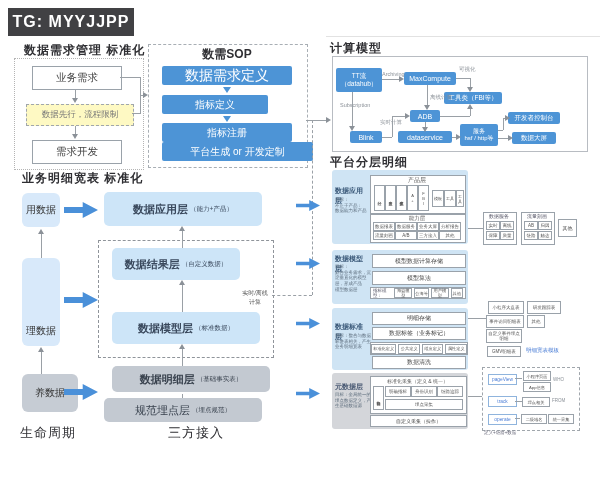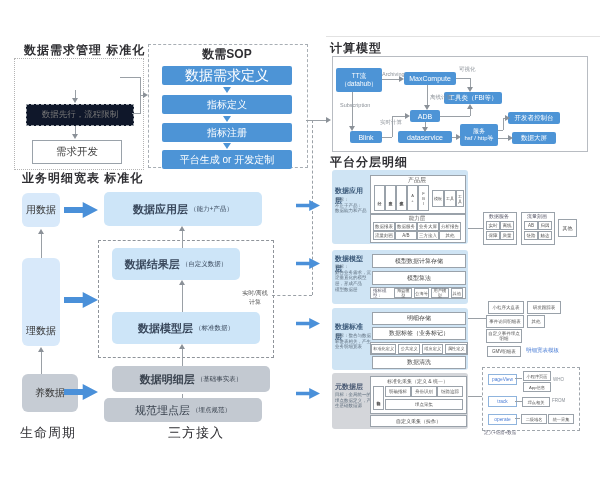--- a/index.html
+++ b/index.html
@@ -8,21 +8,21 @@
   .abs{position:absolute;}
   .ctr{display:flex;align-items:center;justify-content:center;text-align:center;}
   .pre{white-space:pre-line;}
   
   .wm-top{background:#414144;color:#fff;font-size:16px;font-weight:bold;letter-spacing:1px;}
   .wm-bot{background:#55565a;color:#fff;font-size:15px;}
   
   .sec-title{font-size:12px;font-weight:bold;color:#2f2f33;letter-spacing:1px;}
   
   .wbox{background:#fff;border:1px solid #9aa2aa;color:#444;}
-  .dash{background:#0f172a;border:1px dashed #a0a6ac;color:#777;}
+  .dash{background:#fef9c3;border:1px dashed #a0a6ac;color:#777;}
   .blue{background:#4d94d6;color:#fff;border-radius:2px;}
   .lblue{background:#d8e9fa;color:#333;border-radius:6px;}
   .gray{background:#c6ccd4;color:#333;border-radius:6px;}
   .layer-blue{background:#cde5f8;color:#39485c;border-radius:5px;}
   .layer-gray{background:#c3c9d1;color:#39424e;border-radius:5px;}
   .panel-blue{background:#cfe4f4;border-radius:3px;}
   .panel-gray{background:#d4d6da;border-radius:3px;}
   .blk-label{font-size:7px;font-weight:bold;color:#3c5a7a;}
   .blk-desc{font-size:4.5px;line-height:1.25;color:#5a6a7a;}
   .tinybox{background:#fff;border:1px solid #9aa2aa;color:#555;}
@@ -39,25 +39,31 @@
   .arrow-big{width:34px;height:16px;background:#4a90d9;clip-path:polygon(0 32%,55% 32%,55% 0,100% 50%,55% 100%,55% 68%,0 68%);}
   .arrow-sm{width:24px;height:11px;background:#4a90d9;clip-path:polygon(0 34%,55% 34%,55% 0,100% 50%,55% 100%,55% 66%,0 66%);}
   .edge-lbl{font-size:5.5px;color:#8b9198;}
   .vtext{writing-mode:vertical-rl;text-orientation:upright;letter-spacing:0;}
 </style>
 </head>
 <body>
 
 <div id="canvas">
 
+  <div class="abs ctr wm-top" style="left:8px;top:8px;width:126px;height:28px;">
+      <span>TG: MYYJJPP</span>
+    </div>
 
   <div class="abs" style="left:326px;top:36px;width:274px;height:1px;background:#e2e2e2;"></div>
 
   <div class="abs sec-title" style="left:24px;top:42px;">数据需求管理 标准化</div>
   <div class="abs" style="left:14px;top:58px;width:128px;height:110px;border:1px dotted #b4b4b4;"></div>
+  <div class="abs ctr wbox" style="left:32px;top:66px;width:88px;height:22px;font-size:10.5px;">
+      <span>业务需求</span>
+    </div>
   <div class="abs vl" style="left:75px;top:90px;height:9px;"></div>
   <div class="abs tri-d" style="left:72px;top:98px;"></div>
   <div class="abs ctr dash" style="left:26px;top:104px;width:106px;height:20px;font-size:8.5px;">
       <span>数据先行，流程限制</span>
     </div>
   <div class="abs vl" style="left:75px;top:126px;height:9px;"></div>
   <div class="abs tri-d" style="left:72px;top:134px;"></div>
   <div class="abs ctr wbox" style="left:32px;top:140px;width:88px;height:22px;font-size:10.5px;">
       <span>需求开发</span>
     </div>
@@ -69,29 +75,29 @@
   <div class="abs tri-r" style="left:143px;top:92px;"></div>
 
   <div class="abs" style="left:148px;top:44px;width:158px;height:122px;border:1px dashed #a8aeb4;"></div>
   <div class="abs ctr" style="left:148px;top:47px;width:158px;height:14px;font-size:12px;font-weight:bold;color:#2f2f33;">
       <span>数需SOP</span>
     </div>
   <div class="abs ctr blue" style="left:162px;top:66px;width:130px;height:19px;font-size:14px;">
       <span>数据需求定义</span>
     </div>
   <div class="abs tri-d-blue" style="left:223px;top:87px;"></div>
-  <div class="abs ctr blue" style="left:162px;top:95px;width:130px;height:19px;font-size:10px;">
+  <div class="abs ctr blue" style="left:162px;top:95px;width:106px;height:19px;font-size:10px;">
       <span>指标定义</span>
     </div>
   <div class="abs tri-d-blue" style="left:223px;top:116px;"></div>
   <div class="abs ctr blue" style="left:162px;top:123px;width:130px;height:19px;font-size:10px;">
       <span>指标注册</span>
     </div>
   <div class="abs tri-d-blue" style="left:223px;top:143px;"></div>
-  <div class="abs ctr blue" style="left:162px;top:150px;width:130px;height:19px;font-size:10px;">
+  <div class="abs ctr blue" style="left:162px;top:142px;width:151px;height:19px;font-size:10px;">
       <span>平台生成 or 开发定制</span>
     </div>
 
   <div class="abs hl" style="left:306px;top:120px;width:20px;"></div>
   <div class="abs tri-r" style="left:326px;top:117px;"></div>
   <div class="abs vdash" style="left:312px;top:120px;height:175px;"></div>
   <div class="abs hdash" style="left:272px;top:295px;width:40px;"></div>
 
   <div class="abs sec-title" style="left:330px;top:40px;">计算模型</div>
   <div class="abs" style="left:332px;top:56px;width:254px;height:94px;border:1px solid #b8bcc2;background:#fff;"></div>

